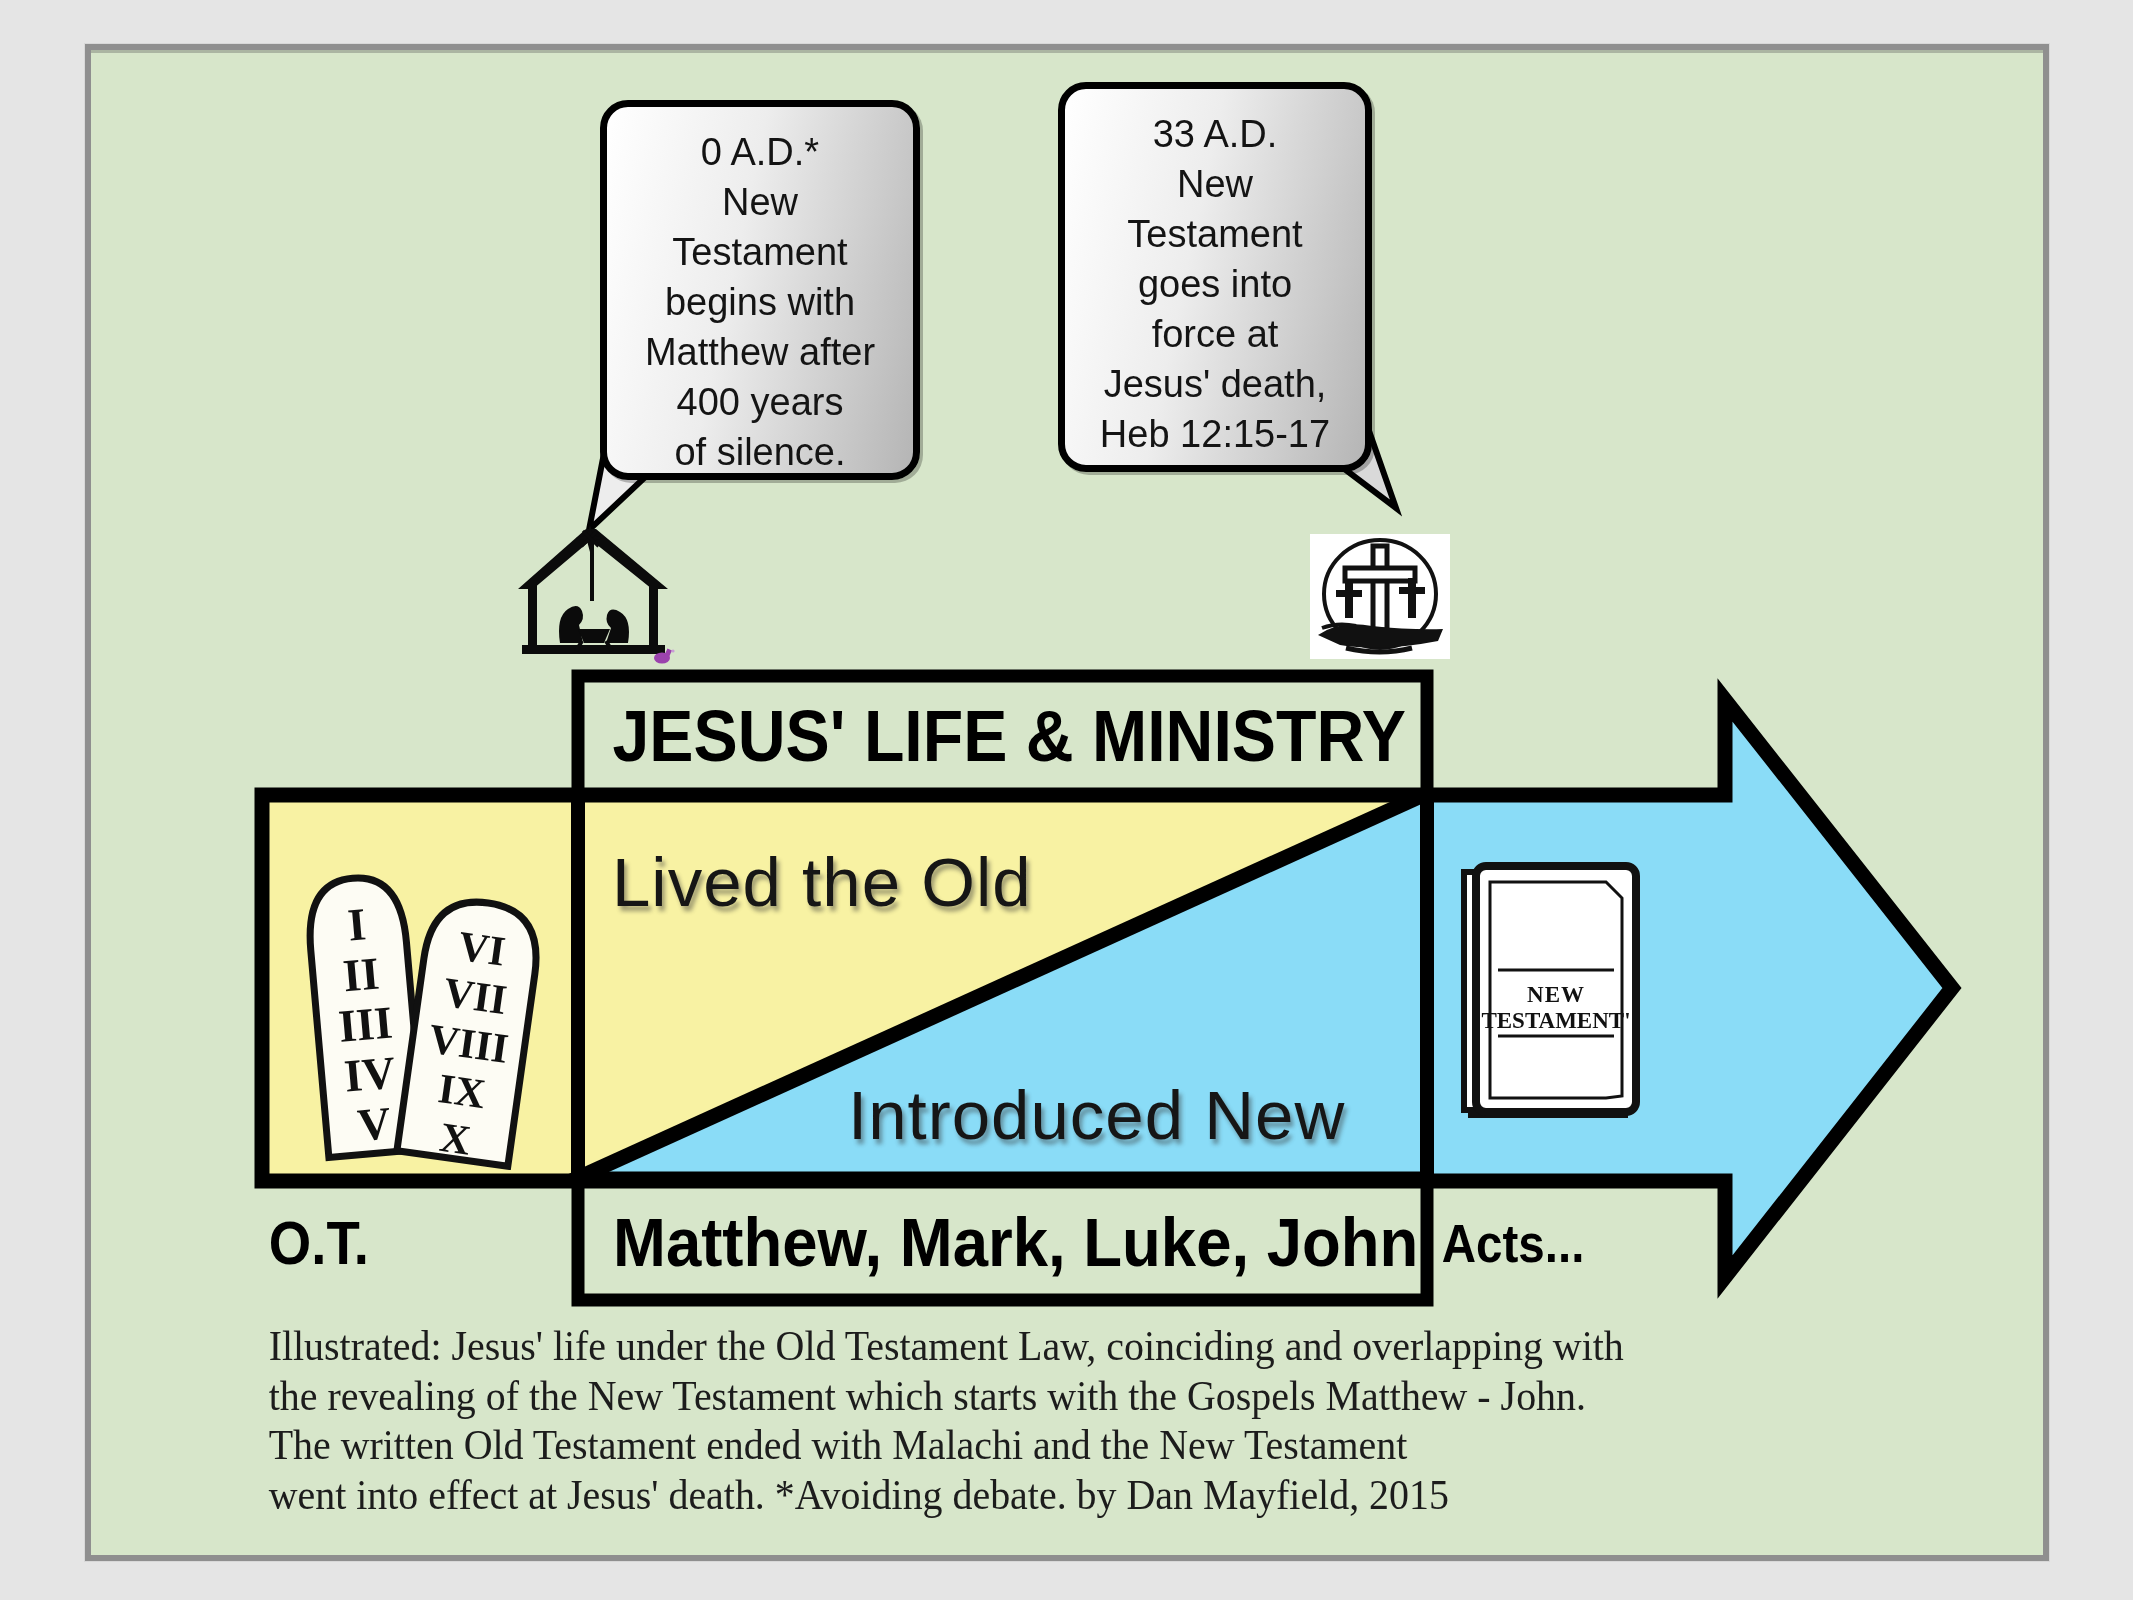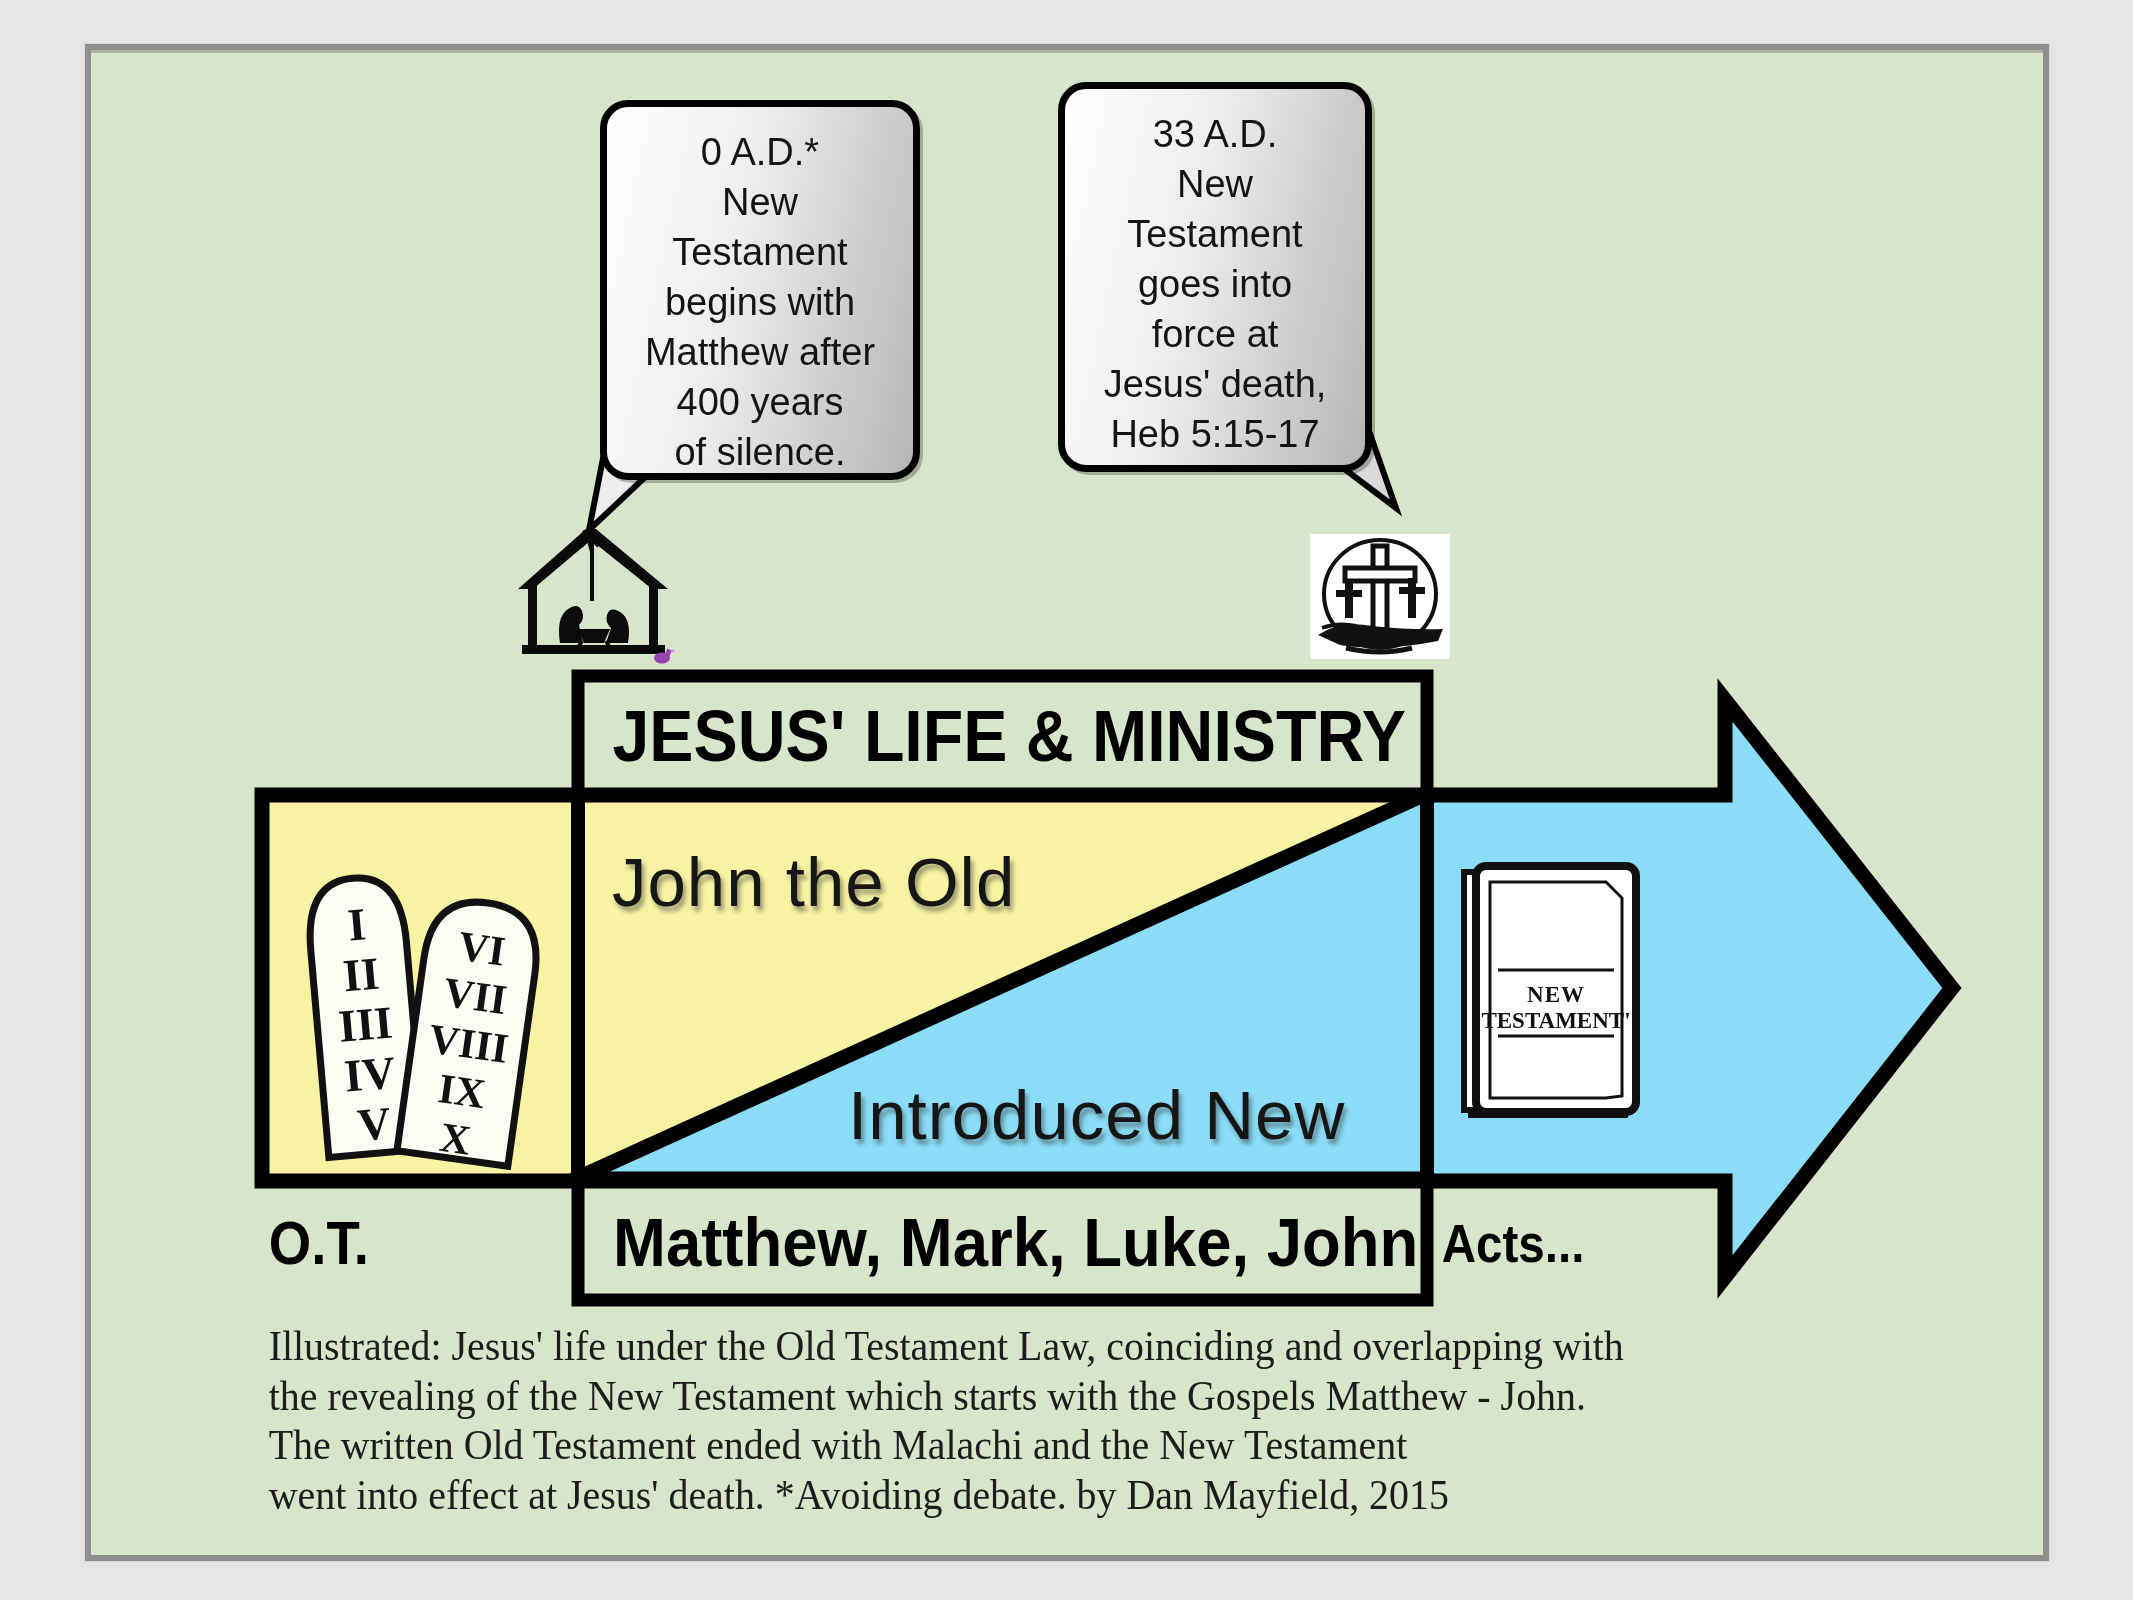--- a/index.html
+++ b/index.html
@@ -62,21 +62,21 @@
 400 years
 of silence.</div>
   </div>
   <div class="bubble" style="left:1058px;top:82px;width:300px;height:376px;">
     <div class="bubble-text">33 A.D.
 New
 Testament
 goes into
 force at
 Jesus' death,
-Heb 5:15-17</div>
+Heb 12:15-17</div>
   </div>
 
   <svg class="abs" style="left:516px;top:525px;" width="155" height="135" viewBox="0 0 155 135">
     <polygon points="2,64 70,4 80,4 152,64 136,64 75,15 17,64" fill="#0b0b0b"></polygon>
     <path d="M74,0 L77,10 L88,13 L77,16 L74,27 L71,16 L60,13 L71,10 Z" fill="#0b0b0b"></path>
     <rect x="72.4" y="3" width="3.2" height="22" transform="rotate(45 74 13)" fill="#0b0b0b"></rect>
     <rect x="72.4" y="3" width="3.2" height="22" transform="rotate(-45 74 13)" fill="#0b0b0b"></rect>
     <rect x="74" y="16" width="4" height="60" fill="#0b0b0b"></rect>
     <rect x="12" y="60" width="9" height="64" fill="#0b0b0b"></rect>
     <rect x="133" y="60" width="9" height="64" fill="#0b0b0b"></rect>
@@ -136,21 +136,21 @@
     <line x1="42" y1="112" x2="158" y2="112" stroke="#111" stroke-width="3"></line>
     <line x1="42" y1="178" x2="158" y2="178" stroke="#111" stroke-width="3"></line>
     <text x="100" y="144" font-size="23" font-family="Liberation Serif, serif" font-weight="700" text-anchor="middle" letter-spacing="1" fill="#111">NEW</text>
     <text x="100" y="170" font-size="23" font-family="Liberation Serif, serif" font-weight="700" text-anchor="middle" fill="#111">TESTAMENT'</text>
   </svg>
 
   <div class="abs big-bold" style="left:578px;top:700px;width:849px;font-size:72px;line-height:72px;">
     <span class="squeeze">JESUS' LIFE &amp; MINISTRY</span>
   </div>
 
-  <div class="abs hand-label" style="left:612px;top:843px;">John the Old</div>
+  <div class="abs hand-label" style="left:612px;top:843px;">Lived the Old</div>
   <div class="abs hand-label" style="left:848px;top:1076px;">Introduced New</div>
 
   <div class="abs big-bold" style="left:262px;top:1208px;width:316px;font-size:62px;line-height:70px;">
     <span class="squeeze85">O.T.</span>
   </div>
   <div class="abs big-bold" style="left:578px;top:1208px;width:849px;font-size:69px;line-height:70px;">
     <span class="squeeze">Matthew, Mark, Luke, John</span>
   </div>
   <div class="abs big-bold" style="left:1432px;top:1208px;width:295px;font-size:54px;line-height:70px;">
     <span class="squeeze85">Acts...</span>

